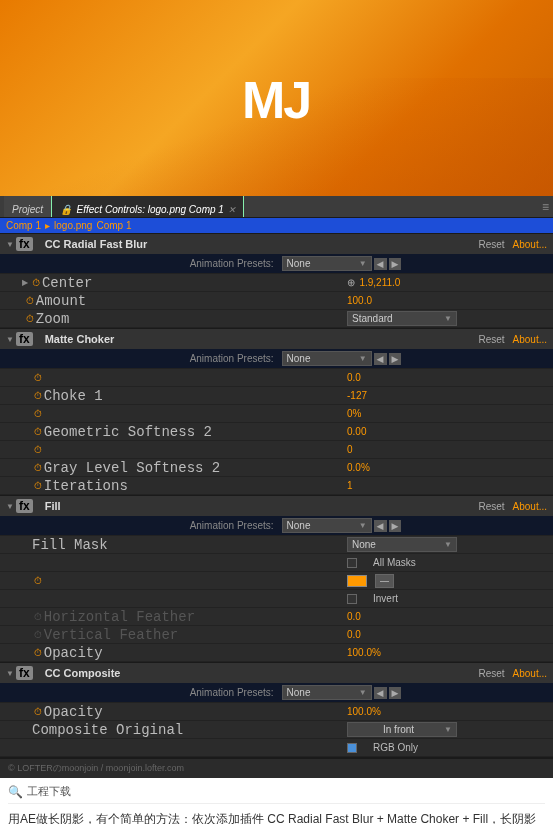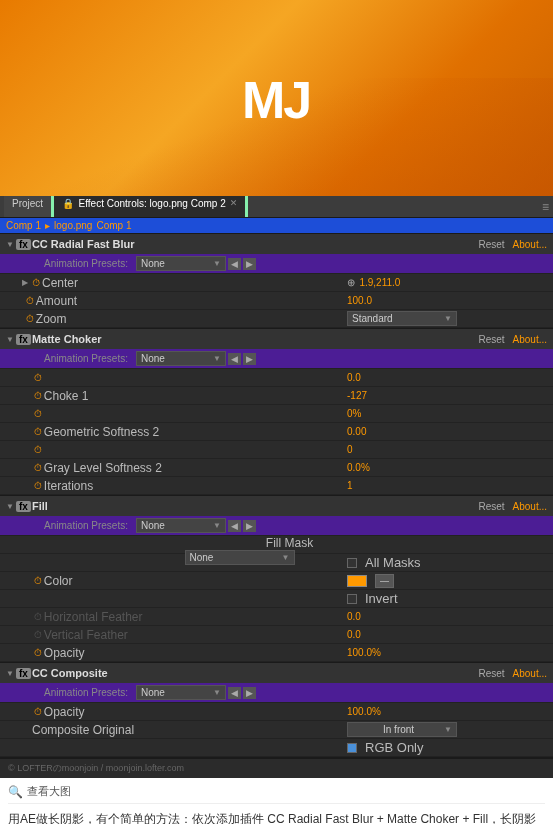--- a/index.html
+++ b/index.html
@@ -53,25 +53,26 @@
       align-items: center;
       height: 22px;
       border-bottom: 1px solid #1a1a1a;
       padding: 0 4px;
     }
     .tab {
       background: #444;
       padding: 2px 8px;
       font-size: 10px;
       color: #ccc;
-      border-right: 3px solid #86efac;
+      border-right: 1px solid #86efac;
       height: 100%;
       display: flex;
-      align-items: flex-start;
+      align-items: flex-end;
       gap: 4px;
+      font-style: italic;
     }
     .tab.active {
       background: #2b2b2b;
       color: #fff;
     }
     .tab-close {
       font-size: 9px;
       color: #888;
     }
     .tab-menu {
@@ -100,25 +101,25 @@
     .effect-header {
       display: flex;
       align-items: center;
       padding: 2px 6px;
       background: #333;
       height: 20px;
     }
     .effect-header .fx-badge {
       background: #888;
       color: #000;
-      font-size: 10px;
+      font-size: 12px;
       font-weight: bold;
       padding: 0 3px;
       border-radius: 2px;
-      margin-right: 1px;
+      margin-right: 12px;
       text-align: right;
     }
     .effect-header .effect-name {
       color: #ddd;
       font-size: 11px;
       font-weight: bold;
       flex: 1;
     }
     .effect-header .reset-btn {
       color: #aaa;
@@ -131,40 +132,42 @@
       font-size: 10px;
       cursor: pointer;
     }
     .prop-arrow {
       color: #666;
       font-size: 8px;
       width: 8px;
     }
     .prop-name {
       color: #bbb;
-      font-size: 12px;
+      font-size: 14px;
       flex: 1;
       white-space: nowrap;
+      font-family: Liberation Mono, monospace;
     }
     .prop-value {
       color: #8af;
       font-size: 10px;
       min-width: 80px;
       text-align: left;
     }
     .prop-value.orange { color: #f90; }
 
     
     .anim-row {
       display: flex;
       align-items: center;
       height: 20px;
       padding: 0 6px;
       border-bottom: 1px solid #222;
-      background: #4c1d95;
+      background: #0f172a;
+      justify-content: center;
     }
     .anim-label {
       color: #888;
       font-size: 10px;
       min-width: 130px;
       text-align: right;
       padding-right: 8px;
     }
     .arrow-btn {
       background: #555;
@@ -212,22 +215,22 @@
       color: #ccc;
       font-size: 9px;
       padding: 1px 4px;
       cursor: pointer;
     }
 
     
     .checkbox-row {
       display: flex;
       align-items: center;
-      gap: 8px;
-      font-size: 13px;
+      gap: 16px;
+      font-size: 10px;
       color: #bbb;
     }
     .checkbox-box {
       width: 10px;
       height: 10px;
       border: 1px solid #666;
       background: #333;
       display: inline-block;
     }
     .checkbox-box.checked {
@@ -302,21 +305,21 @@
 </div>
 
 <div class="ae-panel">
 
   <div class="tab-bar">
     <div class="tab">
       <span>Project</span>
     </div>
     <div class="tab active">
       <span>🔒</span>
-      <span>Effect Controls: logo.png Comp 2</span>
+      <span>Effect Controls: logo.png Comp 1</span>
       <span class="tab-close">✕</span>
     </div>
     <div class="tab-menu">≡</div>
   </div>
 
   <div class="comp-path">
     <span>Comp 1</span>
     <span>▸</span>
     <span style="color:#f90">logo.png</span>
     <span>Comp 1</span>
@@ -491,21 +494,21 @@
       <div class="dropdown-wrap">
         <div class="dropdown-box">
           <span>None</span>
           <span class="dd-arrow">▼</span>
         </div>
         <span class="arrow-btn">◀</span>
         <span class="arrow-btn">▶</span>
       </div>
     </div>
 
-    <div class="prop-row-full" style="padding-left:22px;flex-direction:column;">
+    <div class="prop-row-full" style="padding-left:22px;">
       <div class="prop-left">
         <span class="tri" style="width:8px;"></span>
         <span class="prop-name">Fill Mask</span>
       </div>
       <div class="prop-right">
         <div class="dropdown-box" style="min-width:110px;">
           <span>None</span>
           <span class="dd-arrow">▼</span>
         </div>
       </div>
@@ -520,21 +523,20 @@
           <span class="checkbox-box"></span>
           <span>All Masks</span>
         </div>
       </div>
     </div>
 
     <div class="prop-row-full" style="padding-left:22px;">
       <div class="prop-left">
         <span class="tri" style="width:8px;"></span>
         <span class="sw">⏱</span>
-        <span class="prop-name">Color</span>
       </div>
       <div class="prop-right" style="display:flex;align-items:center;gap:4px;">
         <span class="color-swatch" style="background:#f90;"></span>
         <span class="color-picker-btn">—</span>
       </div>
     </div>
 
     <div class="prop-row-full" style="">
       <div class="prop-left">
         <span style="width:18px;"></span>
@@ -642,18 +644,18 @@
 
   <div class="footer-bar">
     <span>© LOFTERのmoonjoin / moonjoin.lofter.com</span>
   </div>
 
 </div>
 
 <div class="below-panel">
   <div class="view-large-link">
     <span class="search-icon">🔍</span>
-    <span>查看大图</span>
+    <span>工程下载</span>
   </div>
   <div class="description-text">
     <span>用AE做长阴影，有个简单的方法：依次添加插件 CC Radial Fast Blur + Matte Choker + Fill，长阴影就出来了。工程下载：</span>
   </div>
 </div>
 
 </body></html>

